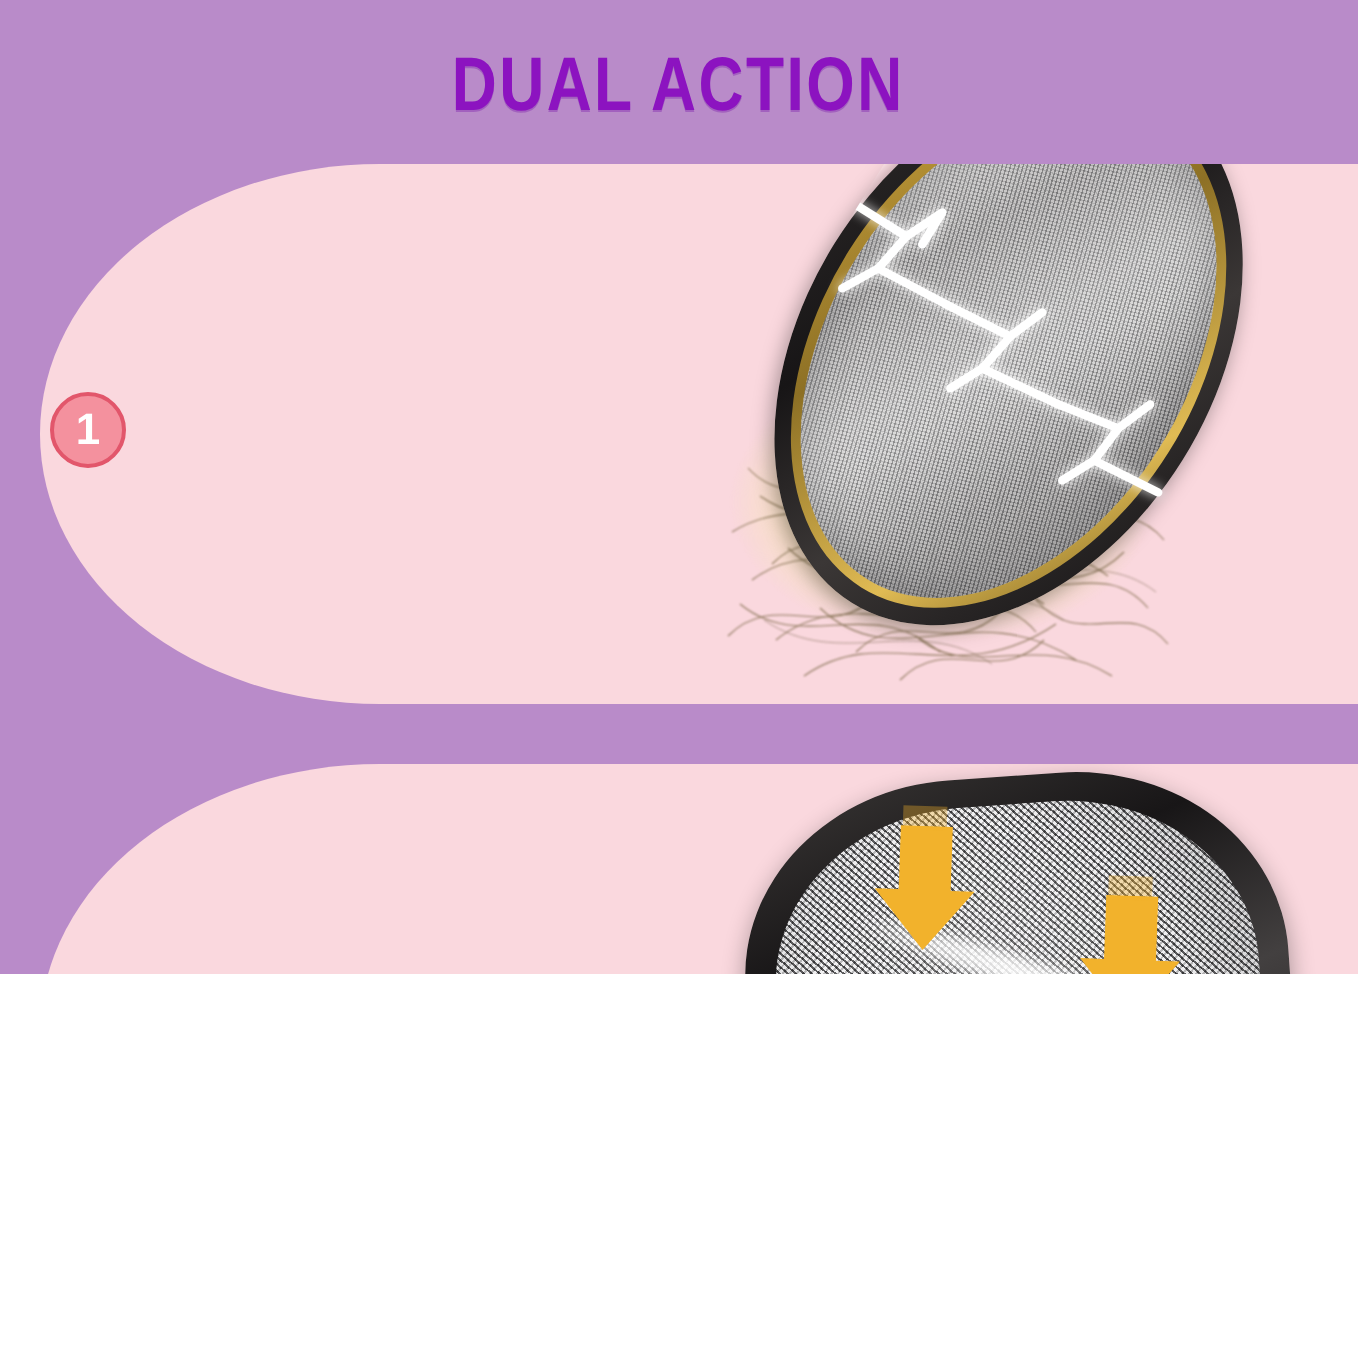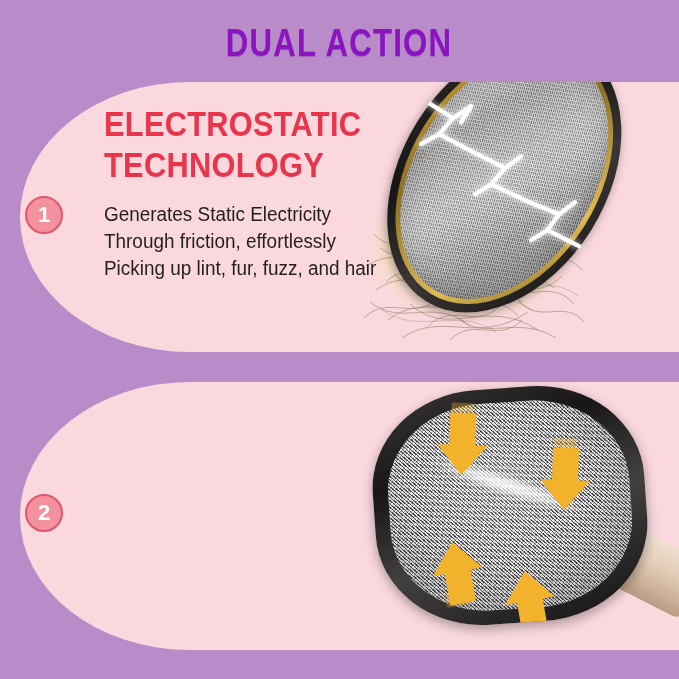--- a/index.html
+++ b/index.html
@@ -6,21 +6,21 @@
   html, body {
     margin: 0;
     padding: 0;
     background: #ffffff;
   }
   * { box-sizing: border-box; }
 
   #poster {
     position: relative;
     width: 679px;
-    height: 679px;
+    height: 487px;
     overflow: hidden;
     background: #b98bc9;
     font-family: "Liberation Sans", sans-serif;
   }
 
   
   .title-bar {
     position: absolute;
     top: 14px;
     left: 0;
@@ -333,31 +333,20 @@
             <path d="M90,158 L74,168"></path>
             <path d="M146,204 L130,214"></path>
           </g>
         </g>
       </svg>
     </div>
   </div>
 
   <div class="badge b1">1</div>
 
-  <div class="ptext t1">
-    <div class="heading">
-      <span class="ln">ELECTROSTATIC</span>
-      <span class="ln">TECHNOLOGY</span>
-    </div>
-    <div class="body">
-      <span class="ln">Generates Static Electricity</span>
-      <span class="ln">Through friction, effortlessly</span>
-      <span class="ln">Picking up lint, fur, fuzz, and hair</span>
-    </div>
-  </div>
 
   <div class="panel p2"></div>
 
   <div class="art2">
     <div class="handle"></div>
     <div class="pad2-wrap">
       <div class="pad2-outer"></div>
       <div class="pad2-mesh"></div>
       <div class="pad2-streak"></div>
       <div class="pad2-vig"></div>

